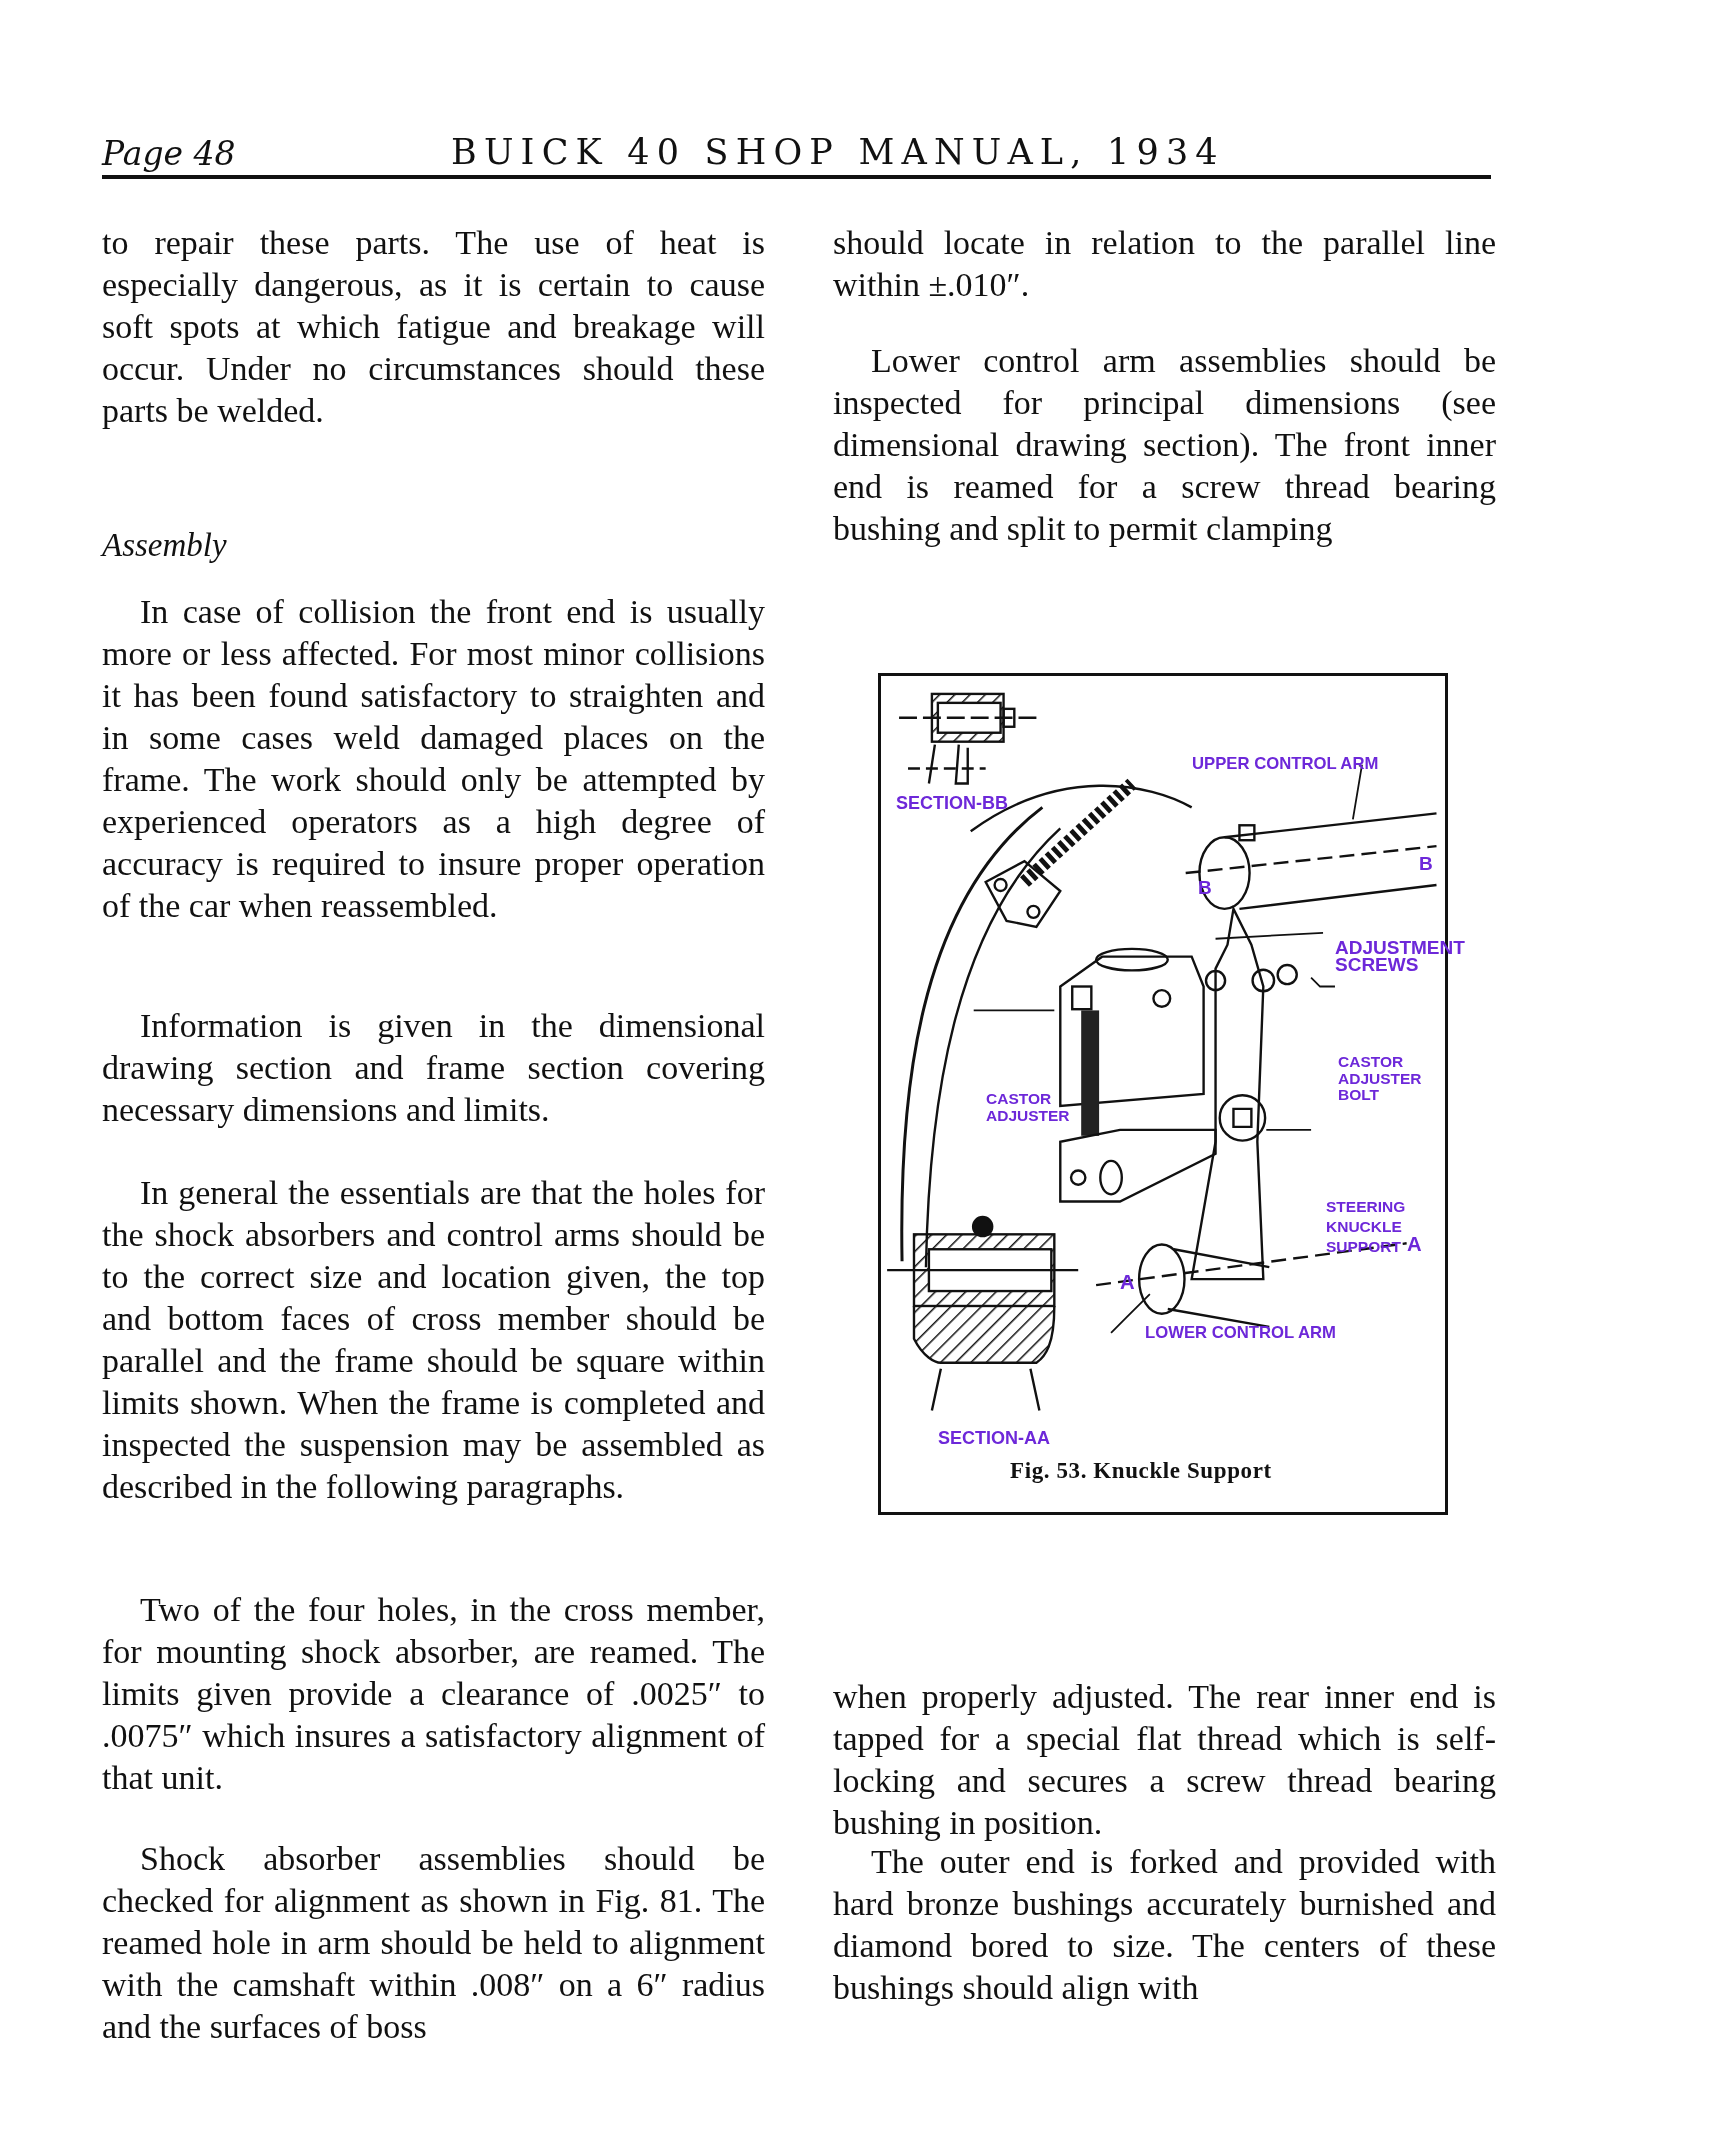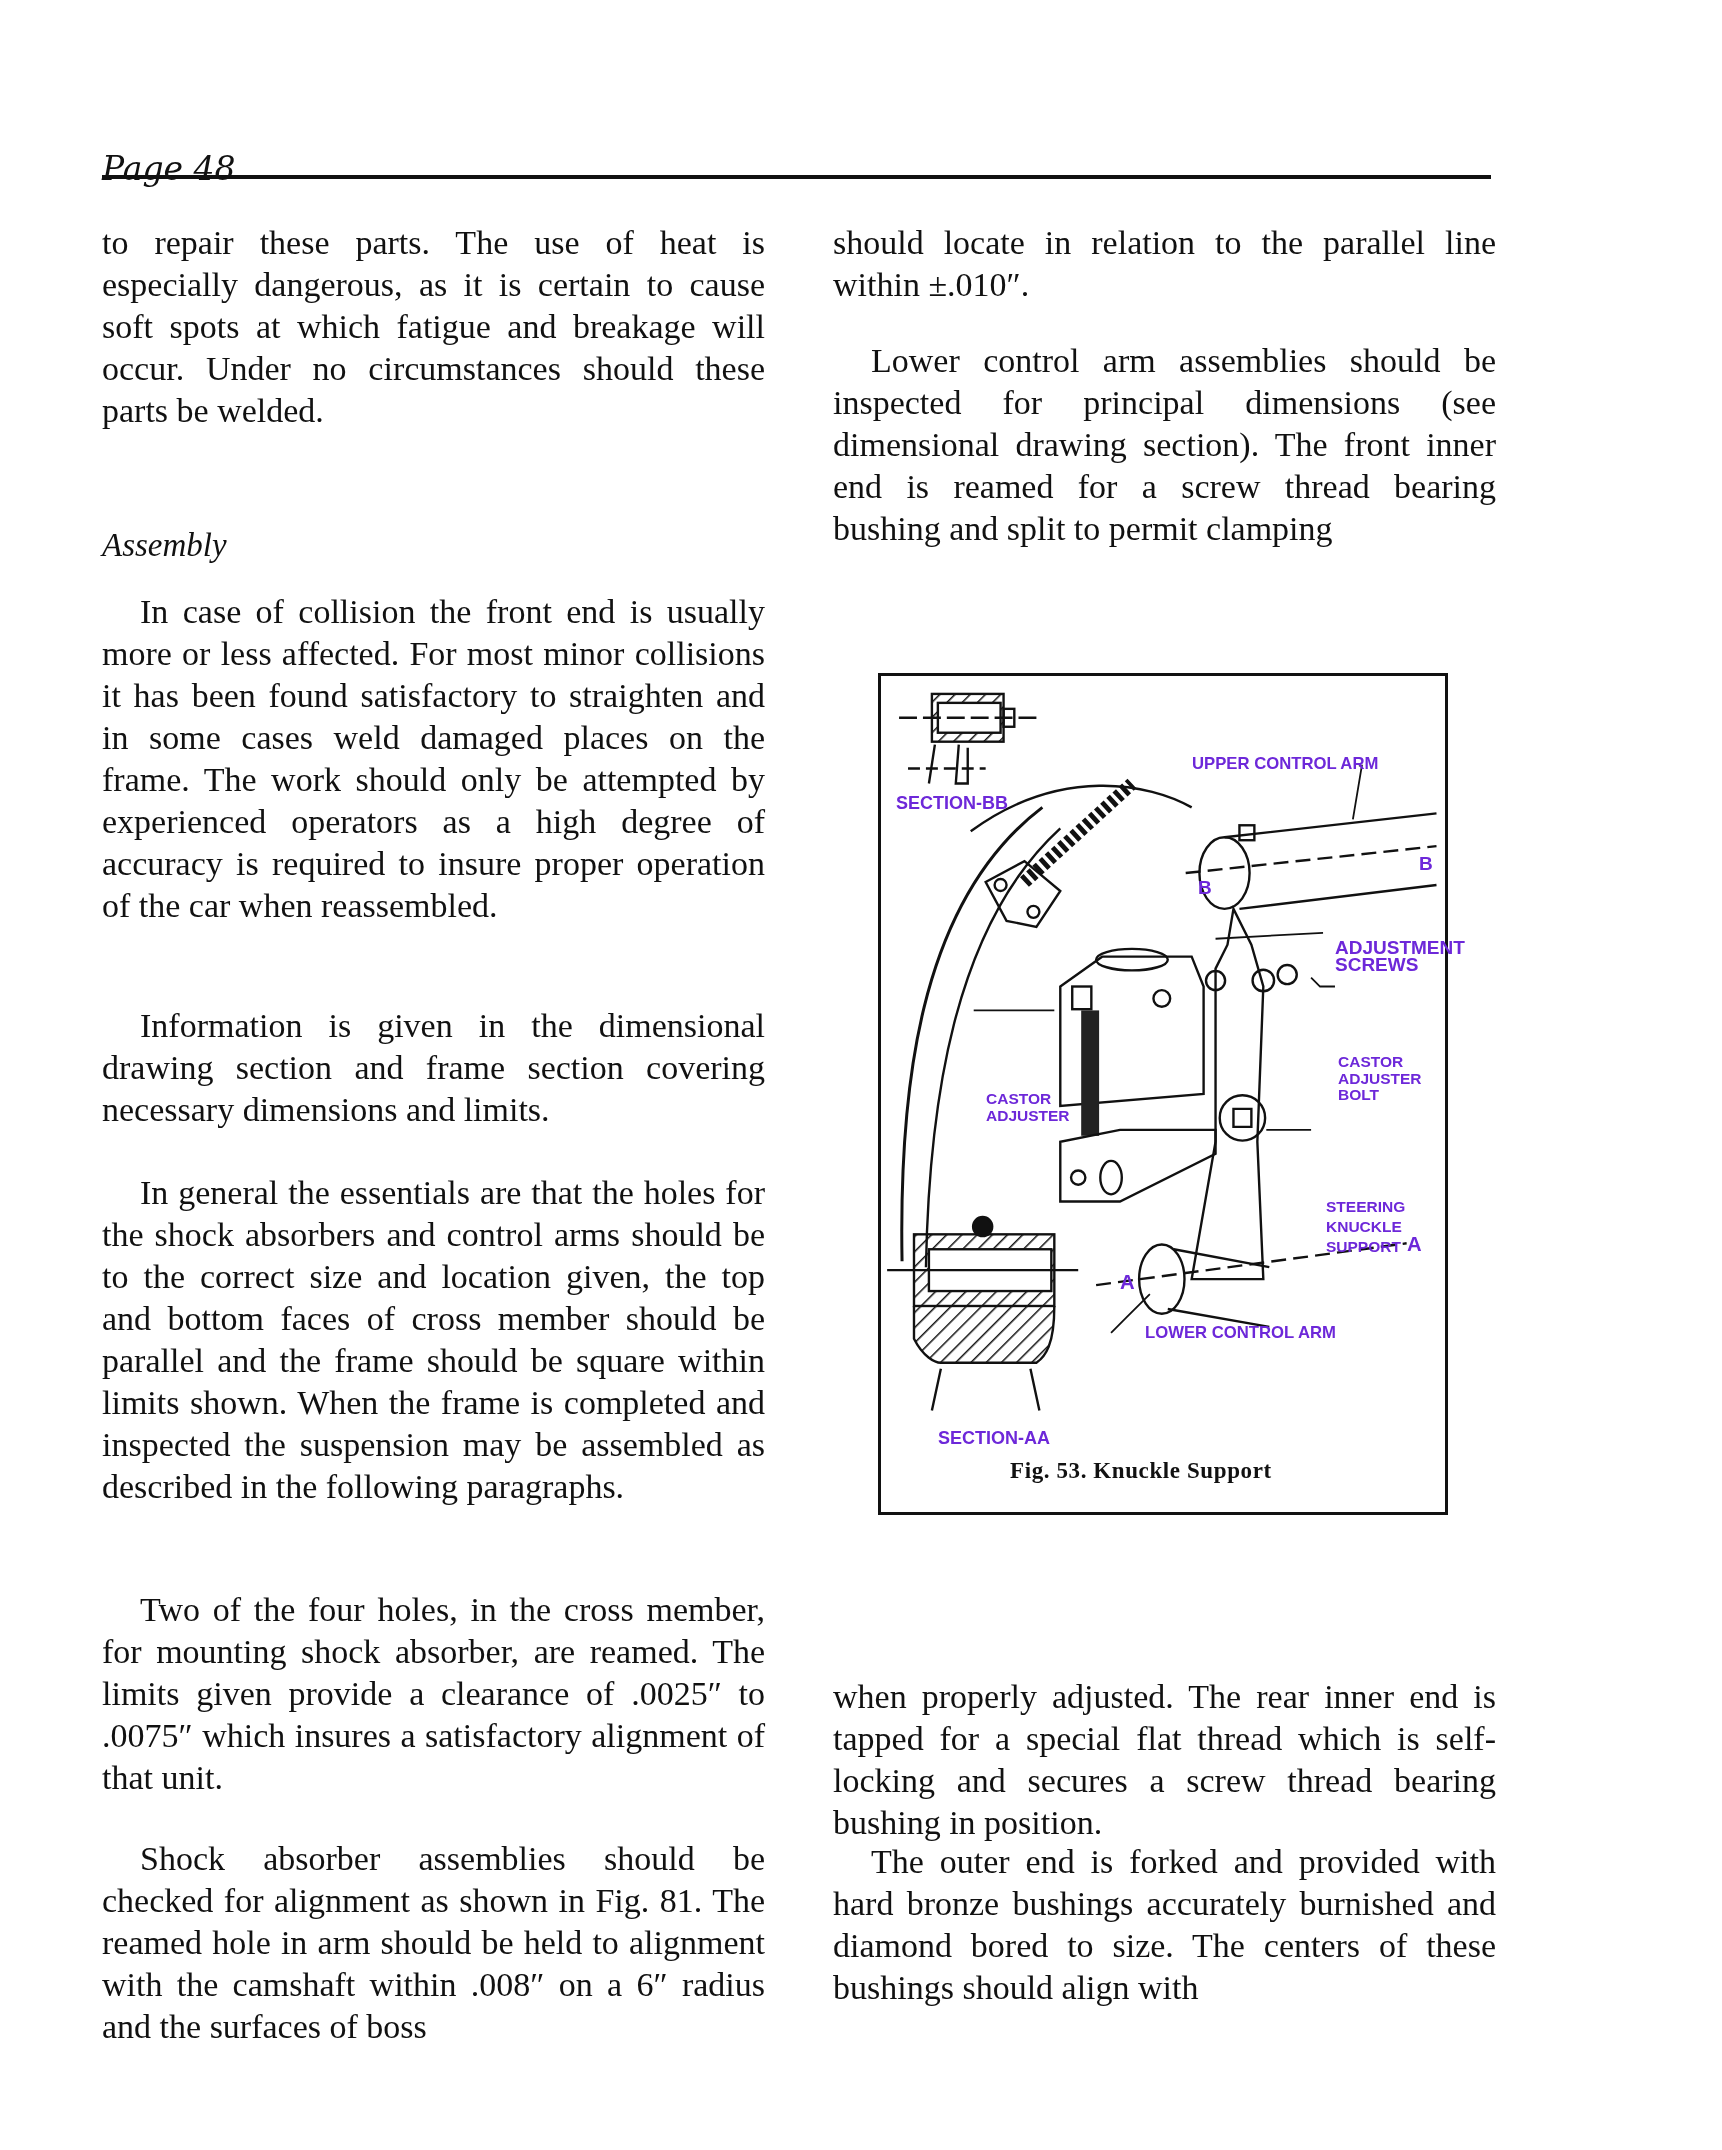--- a/index.html
+++ b/index.html
@@ -1,37 +1,38 @@
 <!DOCTYPE html>
 <html style="font-size:9.6px"><head>
 <meta charset="utf-8">
 <style>
   html, body { margin: 0; padding: 0; background: #ffffff; }
   body { width: 1722px; height: 2151px; position: relative; overflow: hidden; color: #111; font-family: "Liberation Serif", serif; }
   .header { position: absolute; left: 102px; top: 125px; width: 1389px; height: 54px; }
-  .page-no { position: absolute; left: 0; top: 24px; font-style: italic; font-size: 33px; font-family: "DejaVu Serif", serif; }
+  .page-no { position: absolute; left: 0; top: 9px; font-style: italic; font-size: 33px; font-family: "DejaVu Serif", serif; }
   .title { position: absolute; left: 349px; top: 7.2px; font-size: 35px; letter-spacing: 7.2px; font-family: "DejaVu Serif", serif; }
   .rule { position: absolute; left: 0; top: 50px; width: 1389px; height: 3.6px; background: #111; }
 
   .col { position: absolute; width: 663px; font-size: 34px; line-height: 42px; text-align: justify; }
   .col p { margin: 0; text-indent: 0; }
   .col p.ind { text-indent: 38px; }
   .para { position: absolute; width: 663px; }
   .heading { position: absolute; font-style: italic; font-size: 33px; }
 
   .figure { position: absolute; left: 878px; top: 673px; width: 570px; height: 842px; border: 3px solid #111; box-sizing: border-box; background: #fff; }
   .figure svg { position: absolute; left: 0; top: 0; }
   .lbl { position: absolute; font-family: "Liberation Sans", sans-serif; font-size: 16.7px; font-weight: bold; line-height: 18px; color: #6d28d9; white-space: pre; }
   .caption { position: absolute; left: 1010px; top: 1458px; font-size: 23px; font-weight: bold; letter-spacing: 0.6px; }
 </style>
 </head>
 <body>
 
 <div class="header">
   <div class="page-no">Page 48</div>
+  <div class="title">BUICK 40 SHOP MANUAL, 1934</div>
   <div class="rule"></div>
 </div>
 
 <div class="col" style="left:102px; top:222px;">
   <div class="para" style="top:0;">
       <p>to repair these parts. The use of heat is especially dangerous, as it is certain to cause soft spots at which fatigue and breakage will occur. Under no circumstances should these parts be welded.</p>
     </div>
   <div class="heading" style="top:302px; left:0;">Assembly</div>
   <div class="para" style="top:369px;">
       <p class="ind">In case of collision the front end is usually more or less affected. For most minor collisions it has been found satisfactory to straighten and in some cases weld damaged places on the frame. The work should only be attempted by experienced operators as a high degree of accuracy is required to insure proper operation of the car when reassembled.</p>

